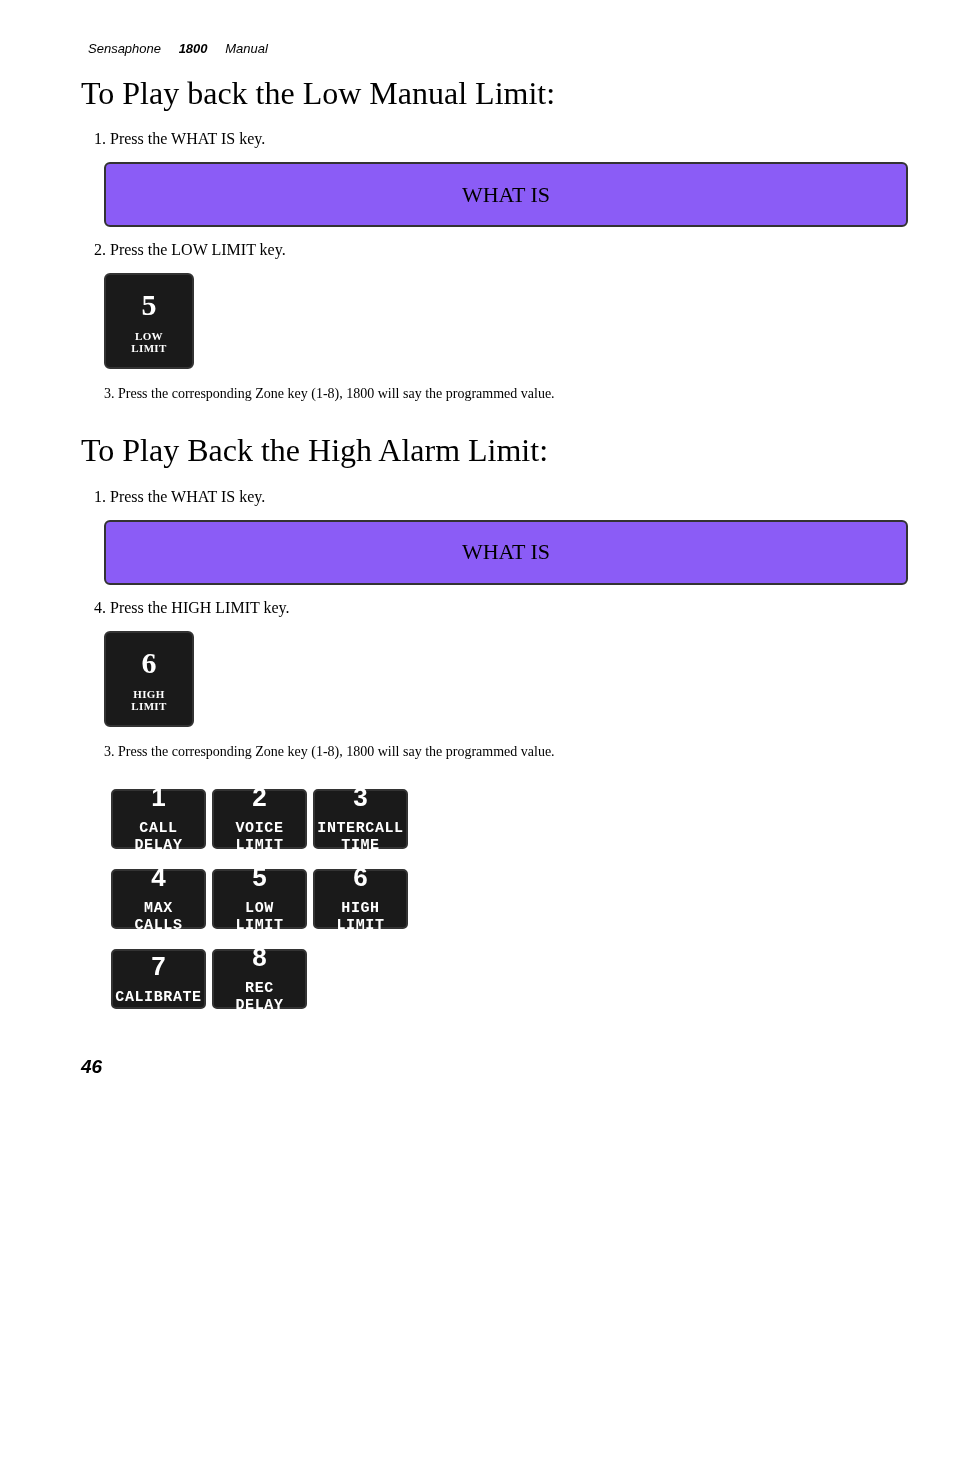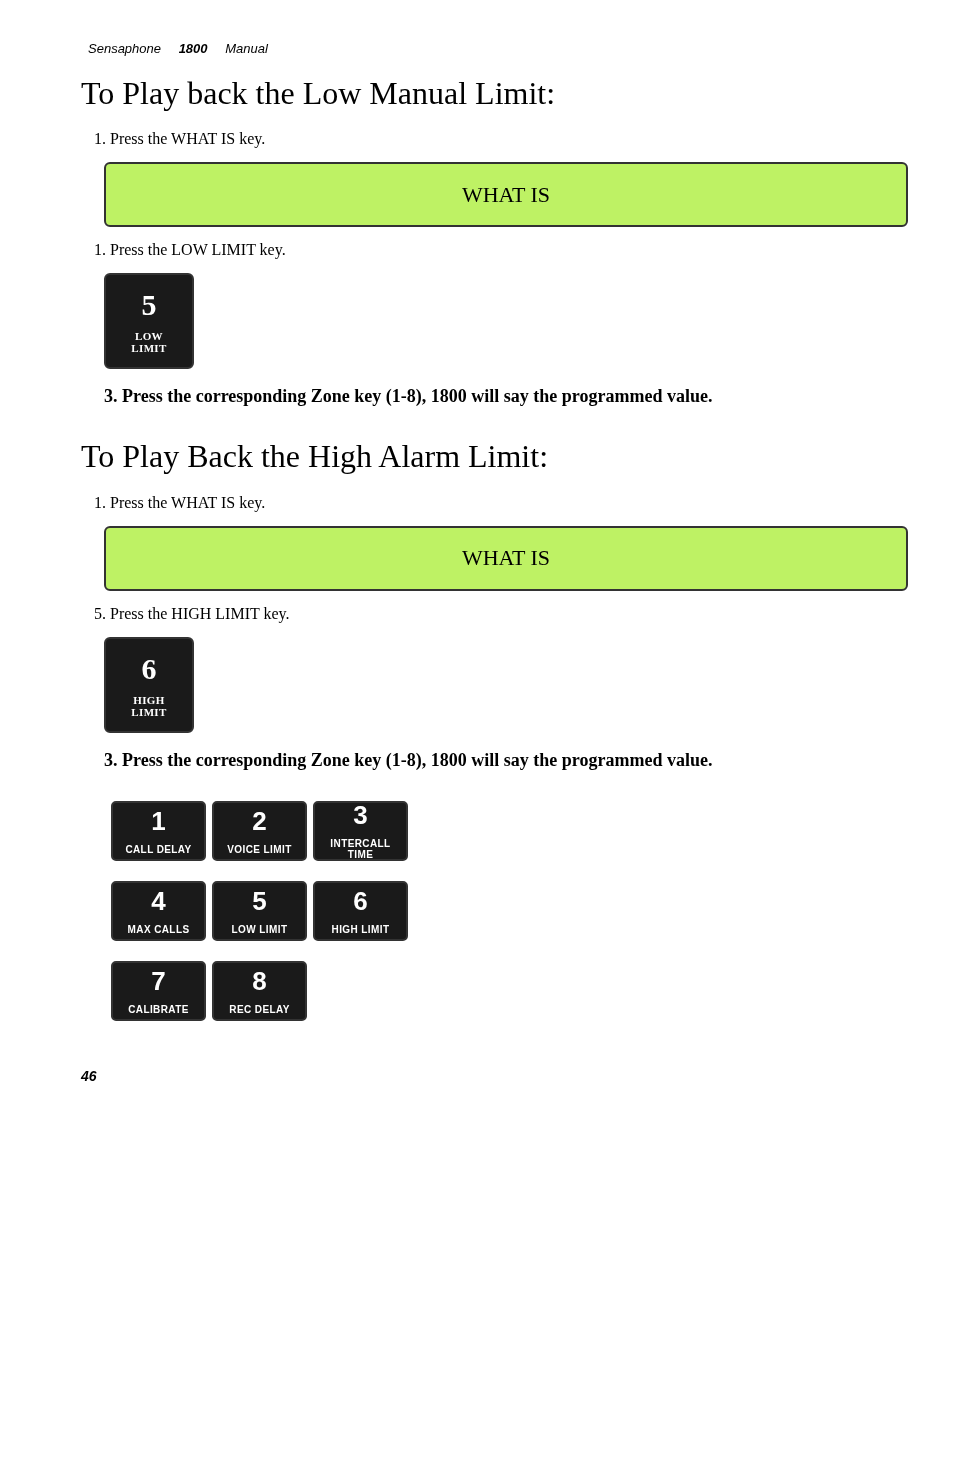--- a/index.html
+++ b/index.html
@@ -32,21 +32,21 @@
       line-height: 1.2;
     }
 
     .step {
       font-size: 16px;
       margin-left: 20px;
       margin-bottom: 14px;
     }
 
     .key-what-is {
-      background-color: #bef264;
+      background-color: #8b5cf6;
       color: #000;
       font-size: 22px;
       padding: 10px 16px;
       min-width: 110px;
       min-height: 65px;
       display: flex;
       align-items: center;
       justify-content: center;
       border-radius: 6px;
       border: 2px solid #333;
@@ -76,25 +76,24 @@
     .key-numbered .label {
       font-size: 11px;
       font-weight: bold;
       color: #fff;
       letter-spacing: 0.03em;
       text-align: center;
       margin-top: 2px;
     }
 
     .step-text {
-      font-size: 18px;
+      font-size: 14px;
       margin-left: 30px;
       margin-bottom: 10px;
       line-height: 1.5;
-      font-weight: bold;
     }
 
     .zone-grid {
       display: grid;
       grid-template-columns: repeat(3, 95px);
       gap: 6px;
       margin: 20px 0 20px 30px;
     }
 
     .zone-key {
@@ -111,30 +110,31 @@
       font-family: Arial, sans-serif;
       font-weight: bold;
     }
 
     .zone-key .znum {
       font-size: 26px;
       line-height: 1.1;
     }
 
     .zone-key .zlabel {
-      font-size: 10px;
+      font-size: 15px;
       letter-spacing: 0.04em;
       text-align: center;
       margin-top: 1px;
+      font-family: Liberation Mono, monospace;
     }
 
     .page-number {
       font-style: italic;
       font-weight: bold;
-      font-size: 14px;
+      font-size: 19px;
       margin-top: 40px;
       font-family: Arial, sans-serif;
     }
 
     .section-spacer {
       height: 10px;
     }
   </style>
 </head>
 <body>
@@ -144,40 +144,40 @@
 </div>
 
 <h2>To Play back the Low Manual Limit:</h2>
 
 <div class="step">1. Press the WHAT IS key.</div>
 
 <div class="key-what-is">
   <span>WHAT IS</span>
 </div>
 
-<div class="step">1. Press the LOW LIMIT key.</div>
+<div class="step">2. Press the LOW LIMIT key.</div>
 
 <div class="key-numbered">
   <span class="num">5</span>
   <span class="label">LOW LIMIT</span>
 </div>
 
 <div class="step-text">3. Press the corresponding Zone key (1-8), 1800 will say the programmed value.</div>
 
 <div class="section-spacer"></div>
 
 <h2>To Play Back the High Alarm Limit:</h2>
 
 <div class="step">1. Press the WHAT IS key.</div>
 
 <div class="key-what-is">
   <span>WHAT IS</span>
 </div>
 
-<div class="step">5. Press the HIGH LIMIT key.</div>
+<div class="step">4. Press the HIGH LIMIT key.</div>
 
 <div class="key-numbered">
   <span class="num">6</span>
   <span class="label">HIGH LIMIT</span>
 </div>
 
 <div class="step-text">3. Press the corresponding Zone key (1-8), 1800 will say the programmed value.</div>
 
 <div class="zone-grid" id="zone-grid">
 <div class="zone-key">

